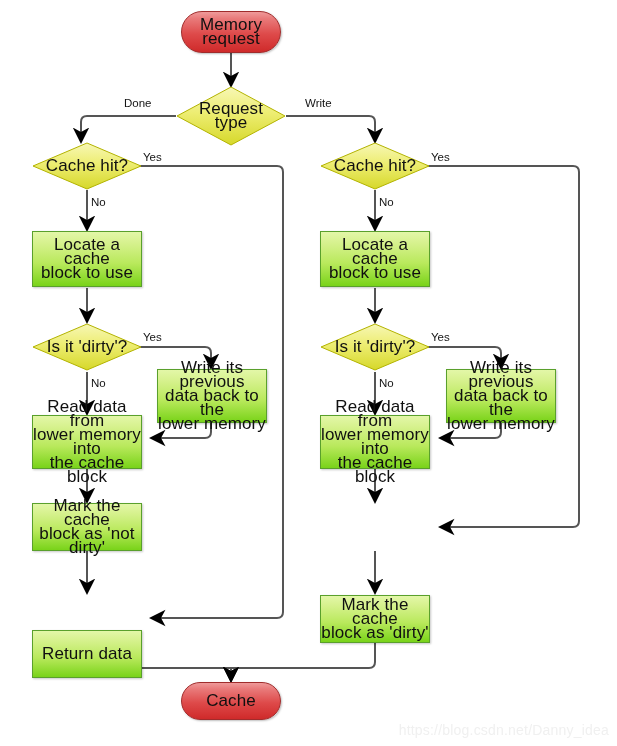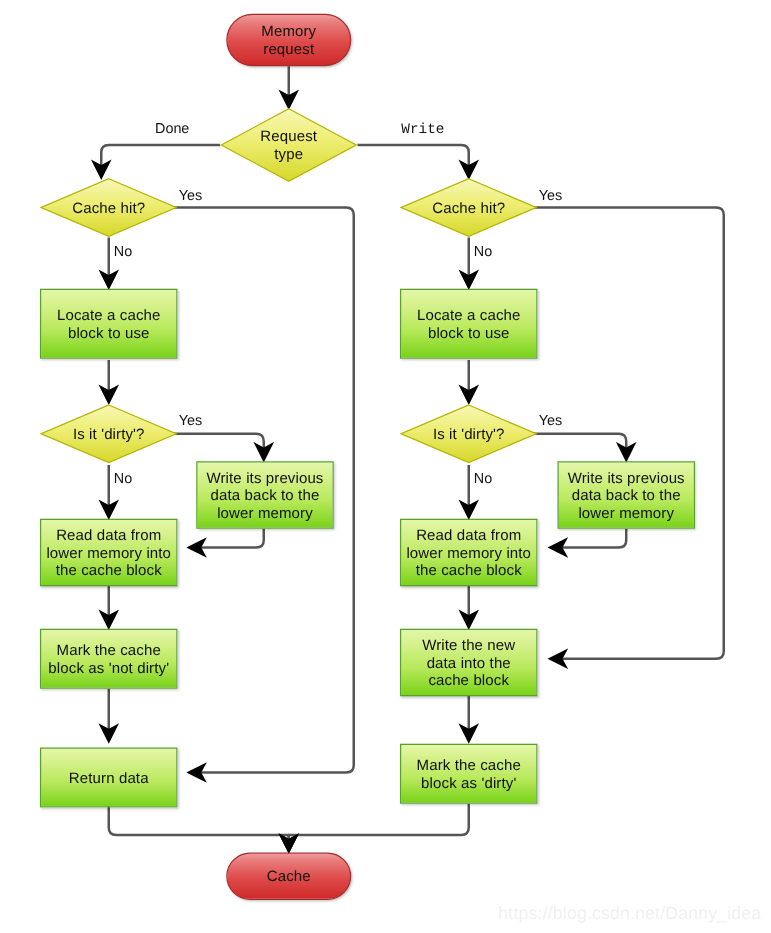--- a/index.html
+++ b/index.html
@@ -27,21 +27,21 @@
     height: 746px;
   }
   .node {
     position: absolute;
     box-sizing: border-box;
     display: flex;
     align-items: center;
     justify-content: center;
     text-align: center;
     color: #101010;
-    font-size: 12px;
+    font-size: 17px;
     line-height: 14px;
     letter-spacing: 0.1px;
     z-index: 3;
   }
   
   .process {
     border: 1px solid #5aa02c;
     background: linear-gradient(to bottom, #e3f7a8 0%, #d8f291 18%, #b9e95c 58%, #79d319 100%);
     box-shadow: 1px 1px 2px rgba(0,0,0,0.22);
   }
@@ -193,21 +193,21 @@
     <span style="white-space:pre-line;">Read data from
 lower memory into
 the cache block</span>
   </div>
 
   <div class="node process" style="left:32px; top:503px; width:110px; height:48px;">
     <span style="white-space:pre-line;">Mark the cache
 block as 'not dirty'</span>
   </div>
 
-  <div class="node process" style="left:32px; top:598px; width:110px; height:48px;">
+  <div class="node process" style="left:32px; top:630px; width:110px; height:48px;">
     <span style="white-space:pre-line;">Return data</span>
   </div>
 
   <div class="node decision" style="left:320px; top:142px; width:110px; height:48px;">
     <svg class="dia" viewBox="0 0 110 48" preserveAspectRatio="none">
       <defs>
         <linearGradient id="dg3" x1="0" y1="0" x2="0" y2="1">
           <stop offset="0%" stop-color="#f7f7b5"></stop>
           <stop offset="45%" stop-color="#eded72"></stop>
           <stop offset="100%" stop-color="#d6d82a"></stop>
@@ -242,37 +242,32 @@
 data back to the
 lower memory</span>
   </div>
 
   <div class="node process" style="left:320px; top:415px; width:110px; height:54px;">
     <span style="white-space:pre-line;">Read data from
 lower memory into
 the cache block</span>
   </div>
 
-  <div class="node process" style="left:320px; top:503px; width:110px; height:54px;">
-    <span style="white-space:pre-line;">Write the new
-data into the
-cache block</span>
-  </div>
 
   <div class="node process" style="left:320px; top:595px; width:110px; height:48px;">
     <span style="white-space:pre-line;">Mark the cache
 block as 'dirty'</span>
   </div>
 
   <div class="node terminator" style="left:181px; top:682px; width:100px; height:38px;">
     <span style="white-space:pre-line;">Cache</span>
   </div>
 
   <div class="edge-label" style="left:124px; top:97px;">Done</div>
-  <div class="edge-label" style="left:321px; top:97px;font-family:Liberation Mono, monospace;">Write</div>
+  <div class="edge-label" style="left:305px; top:97px;">Write</div>
 
   <div class="edge-label" style="left:143px; top:151px;">Yes</div>
   <div class="edge-label" style="left:91px; top:196px;">No</div>
   <div class="edge-label" style="left:143px; top:331px;">Yes</div>
   <div class="edge-label" style="left:91px; top:377px;">No</div>
 
   <div class="edge-label" style="left:431px; top:151px;">Yes</div>
   <div class="edge-label" style="left:379px; top:196px;">No</div>
   <div class="edge-label" style="left:431px; top:331px;">Yes</div>
   <div class="edge-label" style="left:379px; top:377px;">No</div>

